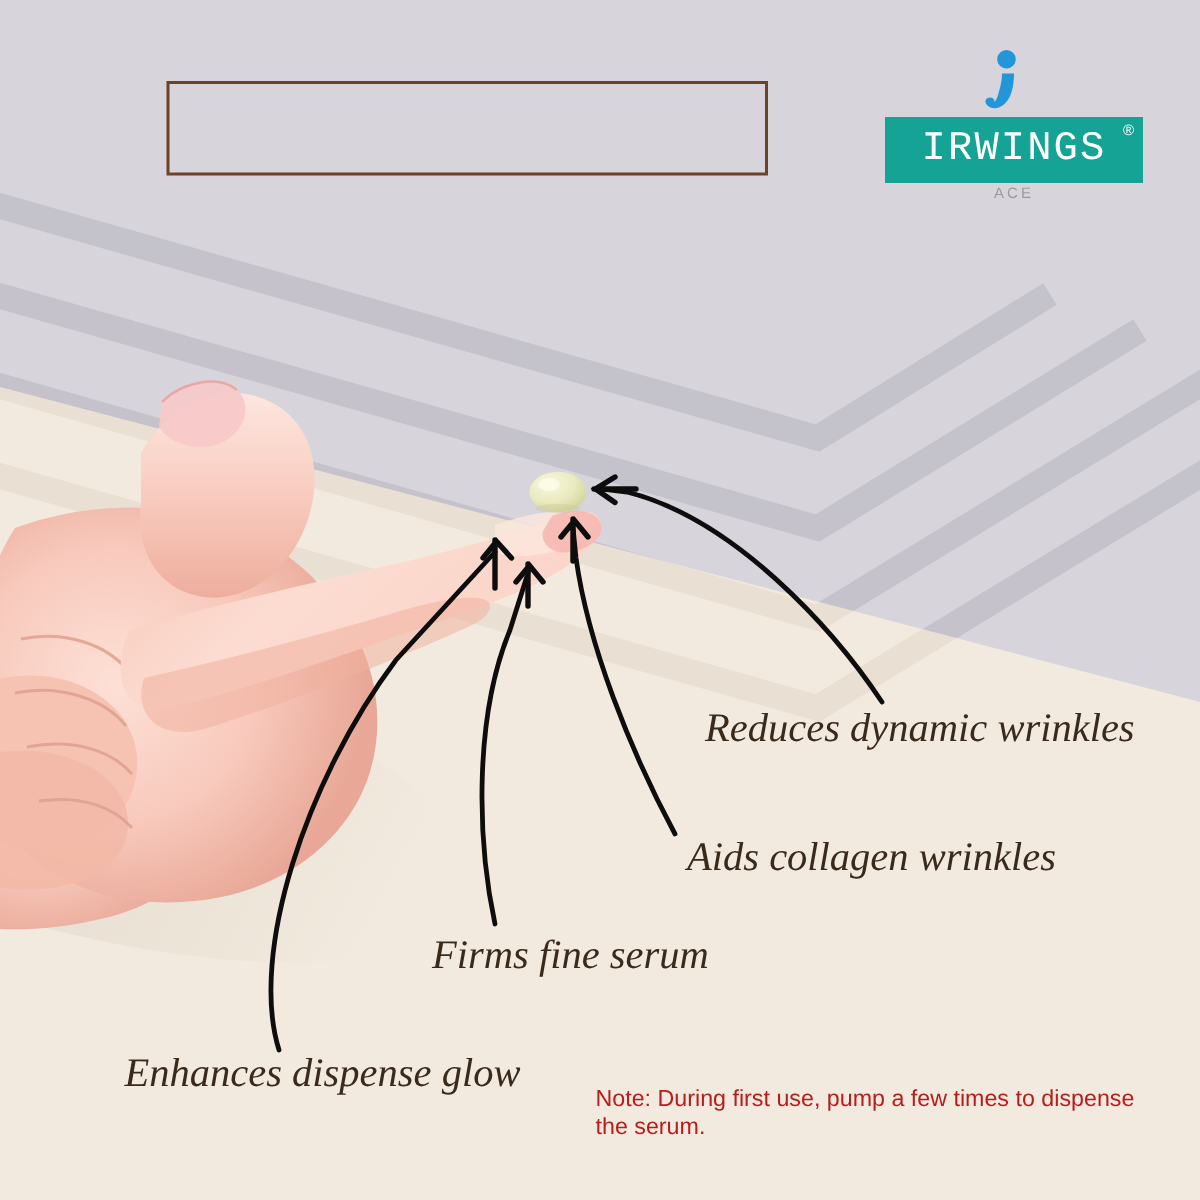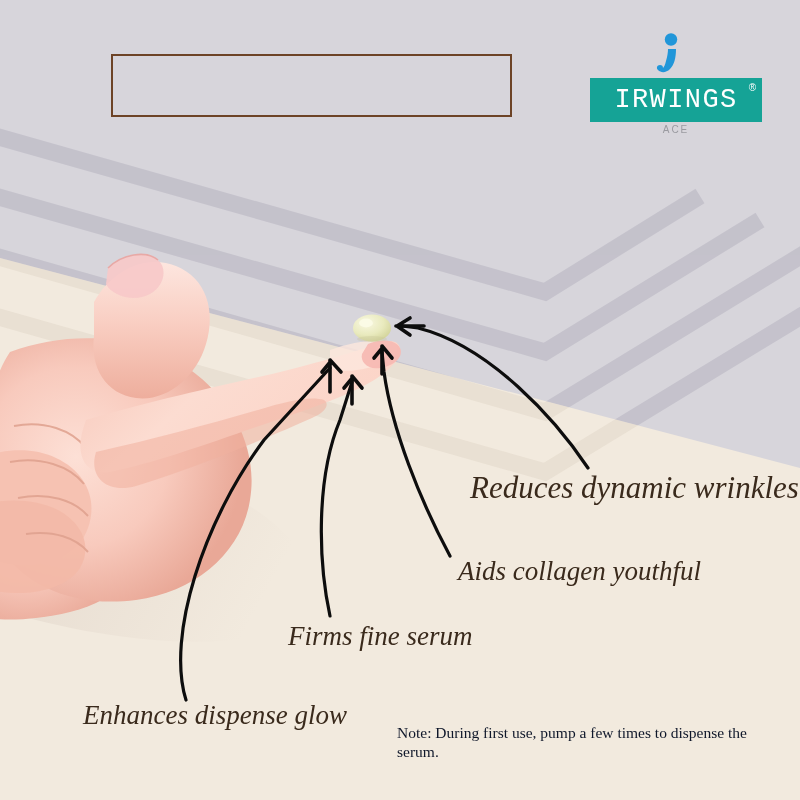--- a/index.html
+++ b/index.html
@@ -49,29 +49,29 @@
     color:#9a9aa0;font-family:"Liberation Sans", sans-serif;
     font-size:10px;letter-spacing:2px;
   }
 
   
   .label{
     position:absolute;white-space:nowrap;
     font-family:"Liberation Serif", serif;
     font-style:italic;color:#3a2a1c;
   }
-  .lb-wrinkles{left:470px;top:470px;font-size:31px;}
+  .lb-wrinkles{left:470px;top:470px;font-size:27px;}
   .lb-collagen{left:458px;top:556px;font-size:27px;}
   .lb-firms{left:288px;top:621px;font-size:27px;}
   .lb-glow{left:83px;top:700px;font-size:27px;}
 
   .note{
     position:absolute;left:397px;top:723px;width:360px;
-    font-family:Liberation Serif, serif;font-style:normal;
-    font-size:15.5px;line-height:19px;color:#0f172a;
+    font-family:Liberation Sans, sans-serif;font-style:normal;
+    font-size:15.5px;line-height:19px;color:#b91c1c;
   }
 </style>
 </head>
 <body>
 
 <div id="stage">
 
   <div class="bg-top"></div>
 
   <svg class="bg-svg" viewBox="0 0 800 800">
@@ -211,19 +211,19 @@
                C11,36 12,33 15,33 C17,33 18,34 18,36
                C19,35 20,33 21,29 C22.5,24 23,20 23,17 Z" fill="#2196d9"></path>
     </svg>
     <div class="logo-bar"></div>
     <div class="logo-word">IRWINGS</div>
     <div class="logo-reg">®</div>
     <div class="logo-ace">ACE</div>
   </div>
 
   <div class="label lb-wrinkles">Reduces dynamic wrinkles</div>
-  <div class="label lb-collagen">Aids collagen youthful</div>
+  <div class="label lb-collagen">Aids collagen wrinkles</div>
   <div class="label lb-firms">Firms fine serum</div>
   <div class="label lb-glow">Enhances dispense glow</div>
 
   <div class="note">Note: During first use, pump a few times to dispense the serum.</div>
 
 </div>
 
 </body></html>

